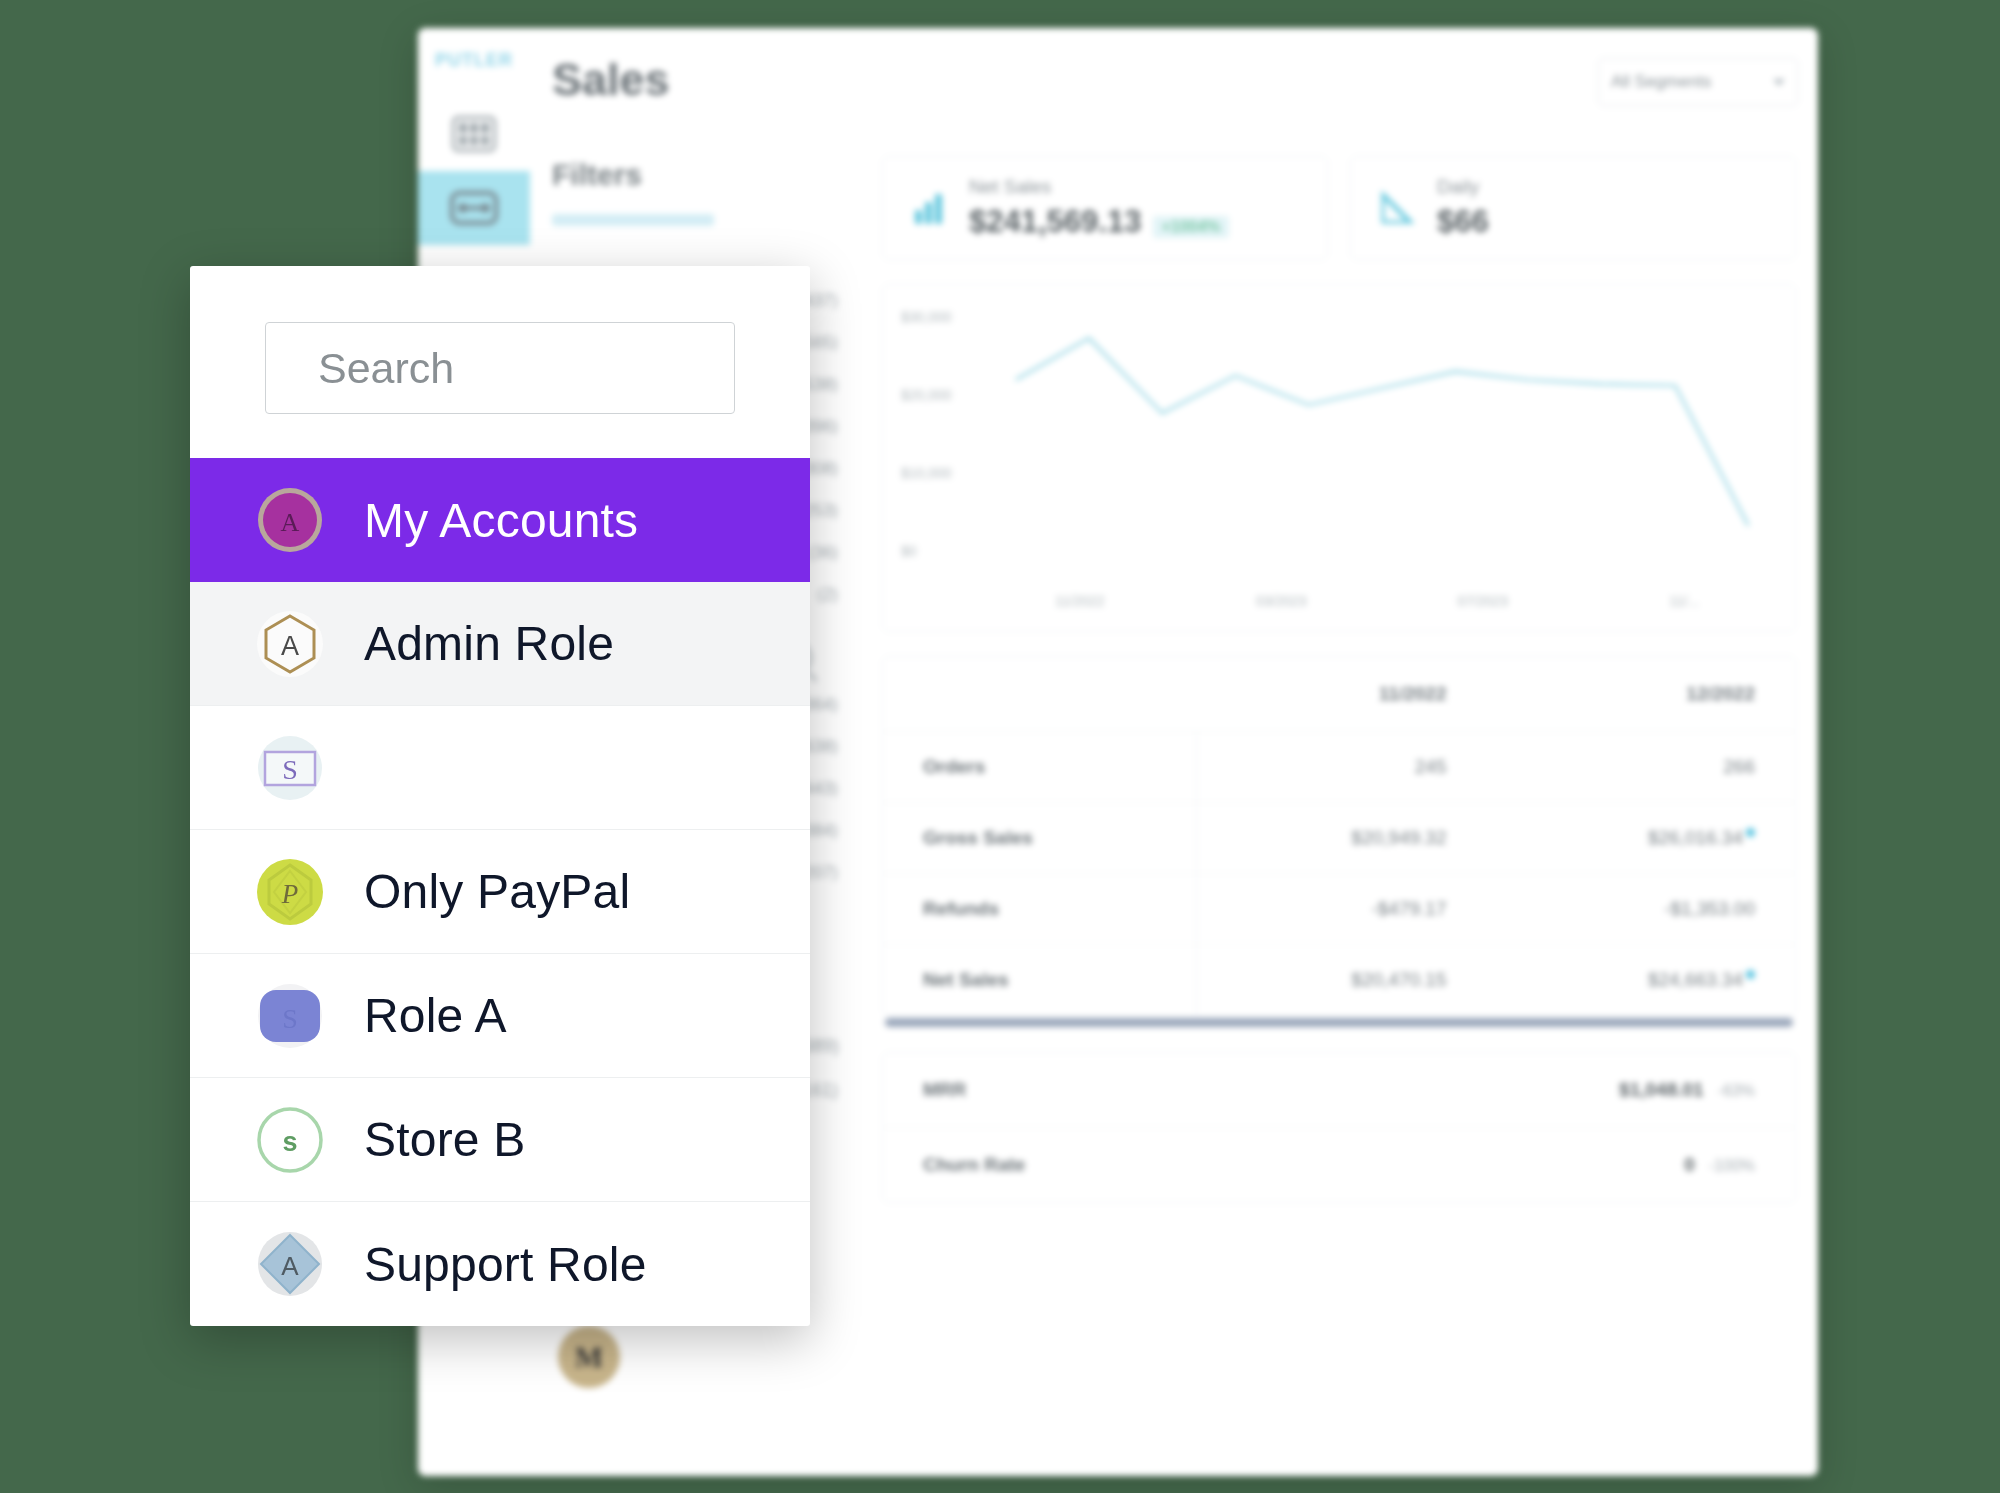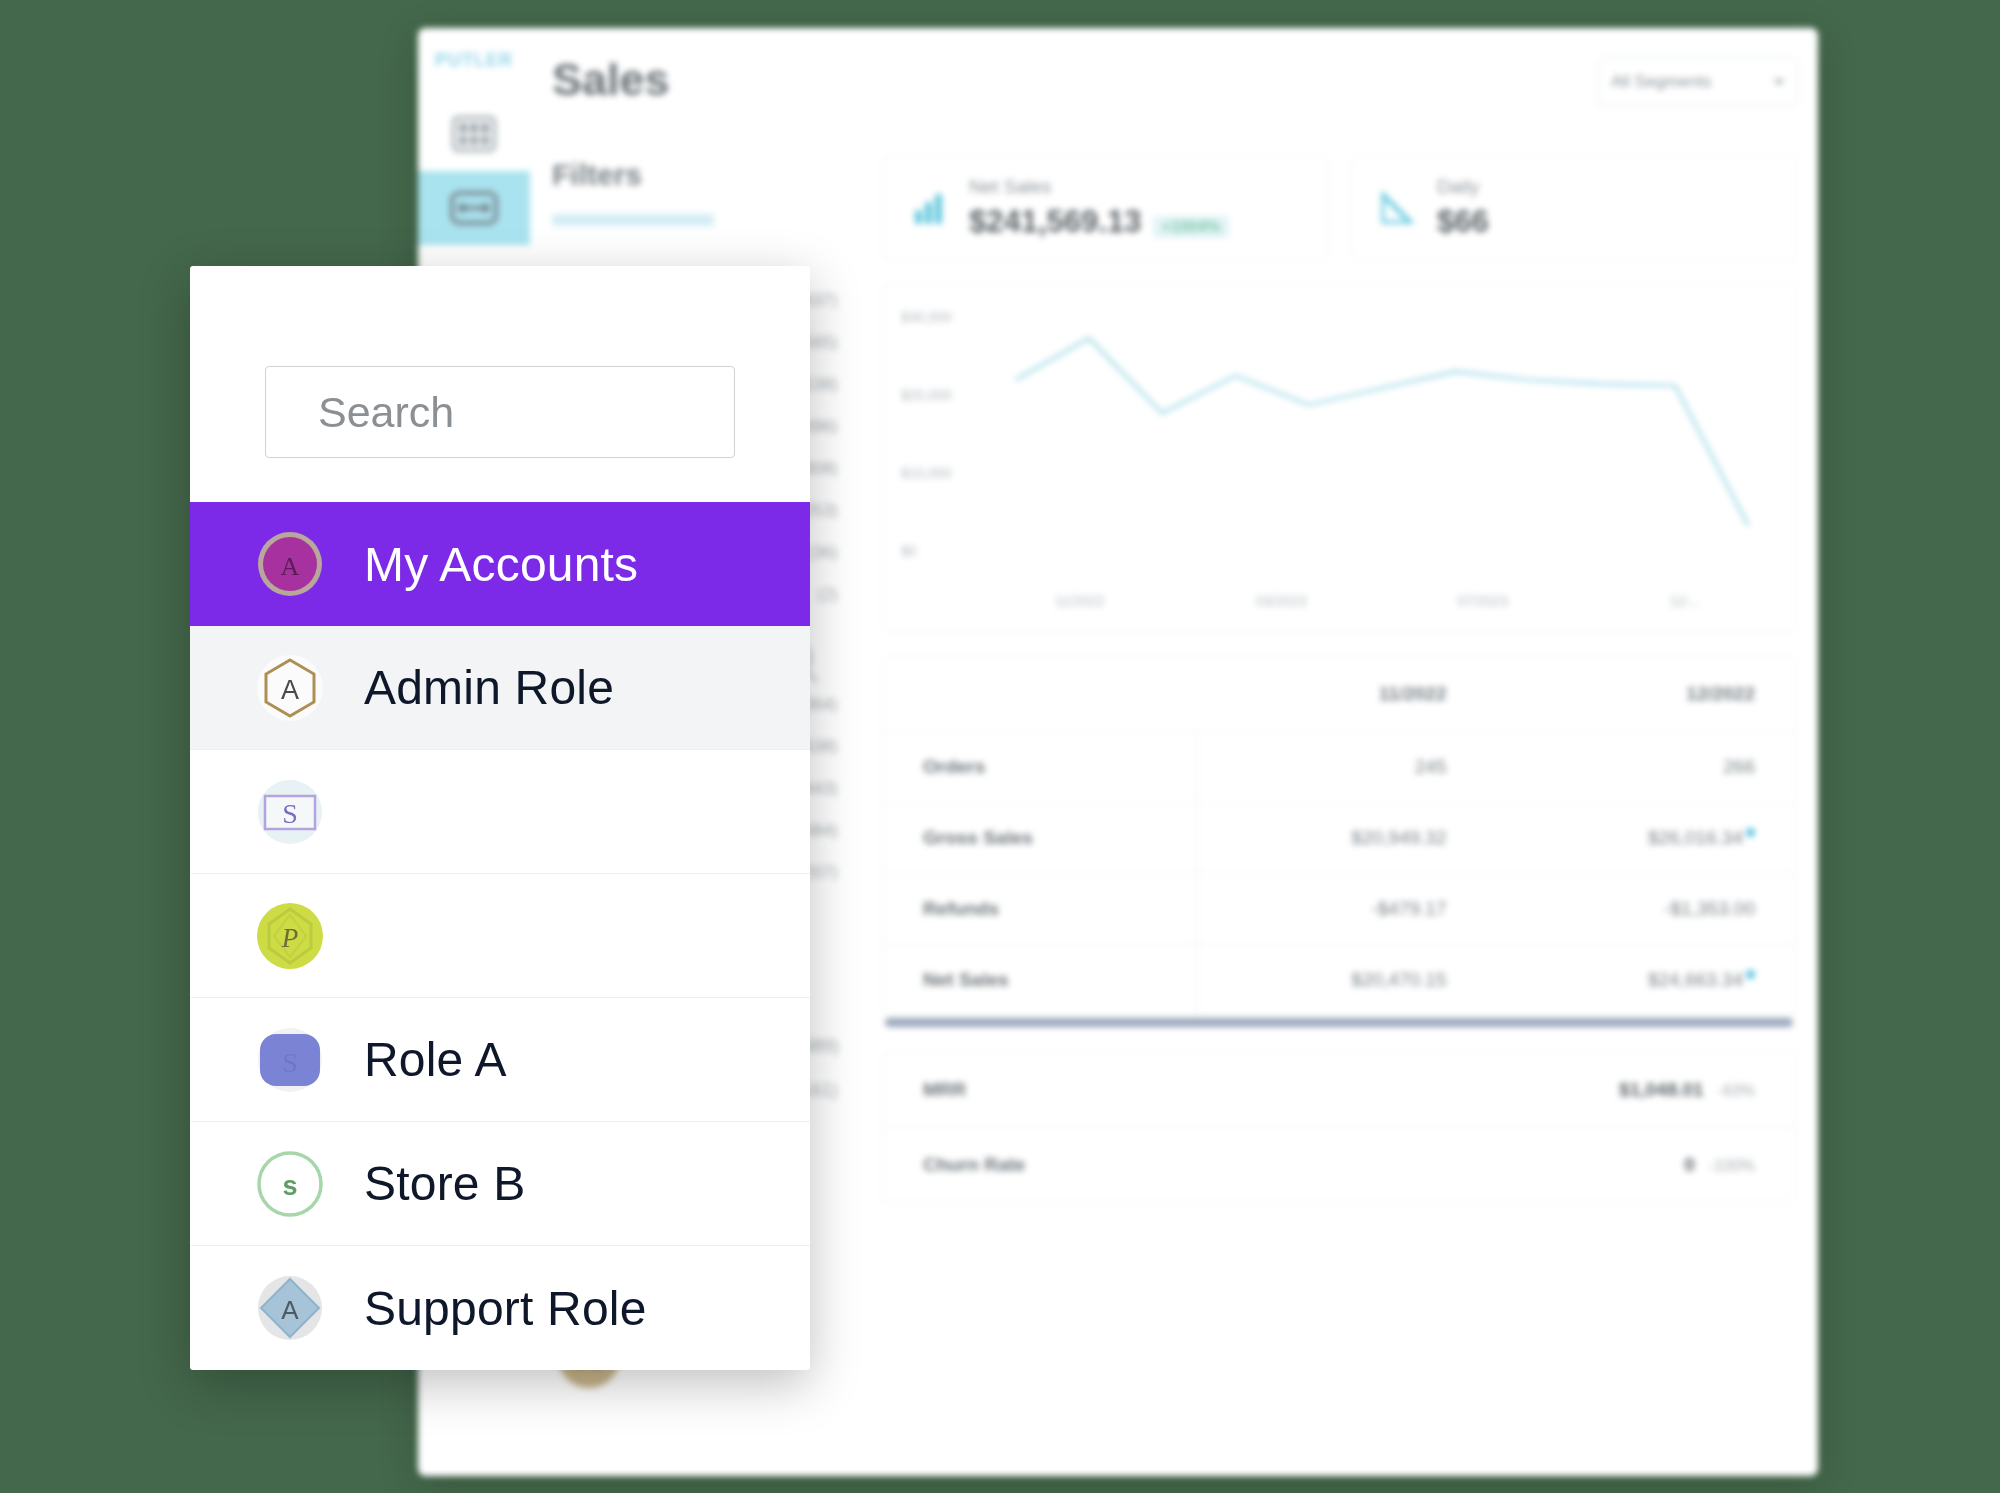--- a/index.html
+++ b/index.html
@@ -100,21 +100,21 @@
   .mrr-row .val{font-weight:bold;color:#5d6569;}
   .mrr-row .delta{font-size:16px;color:#a7afb4;margin-left:14px;}
 
   
   #accounts{
     position:absolute;left:190px;top:266px;width:620px;
     background:#ffffff;border-radius:3px;
     box-shadow:0 14px 50px rgba(0,0,0,.25);
     overflow:hidden;
   }
-  .acc-search-wrap{padding:56px 0 44px 0;display:flex;justify-content:center;margin-top:44px;}
+  .acc-search-wrap{padding:56px 0 44px 0;display:flex;justify-content:center;}
   .acc-search{
     width:470px;height:92px;border:1px solid #cfd3d6;border-radius:4px;
     background:#fff;display:flex;align-items:center;padding:0 52px;box-sizing:border-box;
   }
   .acc-search .ph{font-size:43px;color:#8a9094;font-weight:300;}
   .acc-item{
     display:flex;align-items:center;gap:38px;height:124px;padding:0 64px;
     border-bottom:1px solid #edeff0;box-sizing:border-box;
   }
   .acc-item.selected{background:#7c2ae8;border-bottom:none;}
@@ -415,20 +415,21 @@
 
   <div class="acc-item">
     <span class="ico">
       <svg width="72" height="72" viewBox="0 0 72 72">
         <circle cx="36" cy="36" r="33" fill="#cddb45"></circle>
         <polygon points="36,9 57,24 57,48 36,63 15,48 15,24" fill="none" stroke="#bccb3e" stroke-width="3"></polygon>
         <polygon points="36,15 52,36 36,57 20,36" fill="none" stroke="#c3d141" stroke-width="2"></polygon>
         <text x="36" y="47" font-size="27" font-family="Liberation Serif, serif" font-style="italic" fill="#6f6b3b" text-anchor="middle">P</text>
       </svg>
     </span>
+    <span class="acc-label">Only PayPal</span>
   </div>
 
   <div class="acc-item">
     <span class="ico">
       <svg width="72" height="72" viewBox="0 0 72 72">
         <circle cx="36" cy="36" r="32" fill="#f2f2f4"></circle>
         <rect x="6" y="10" width="60" height="52" rx="16" fill="#7b84d4"></rect>
         <text x="36" y="48" font-size="28" font-family="Liberation Serif, serif" fill="#6d77c9" text-anchor="middle">S</text>
       </svg>
     </span>

